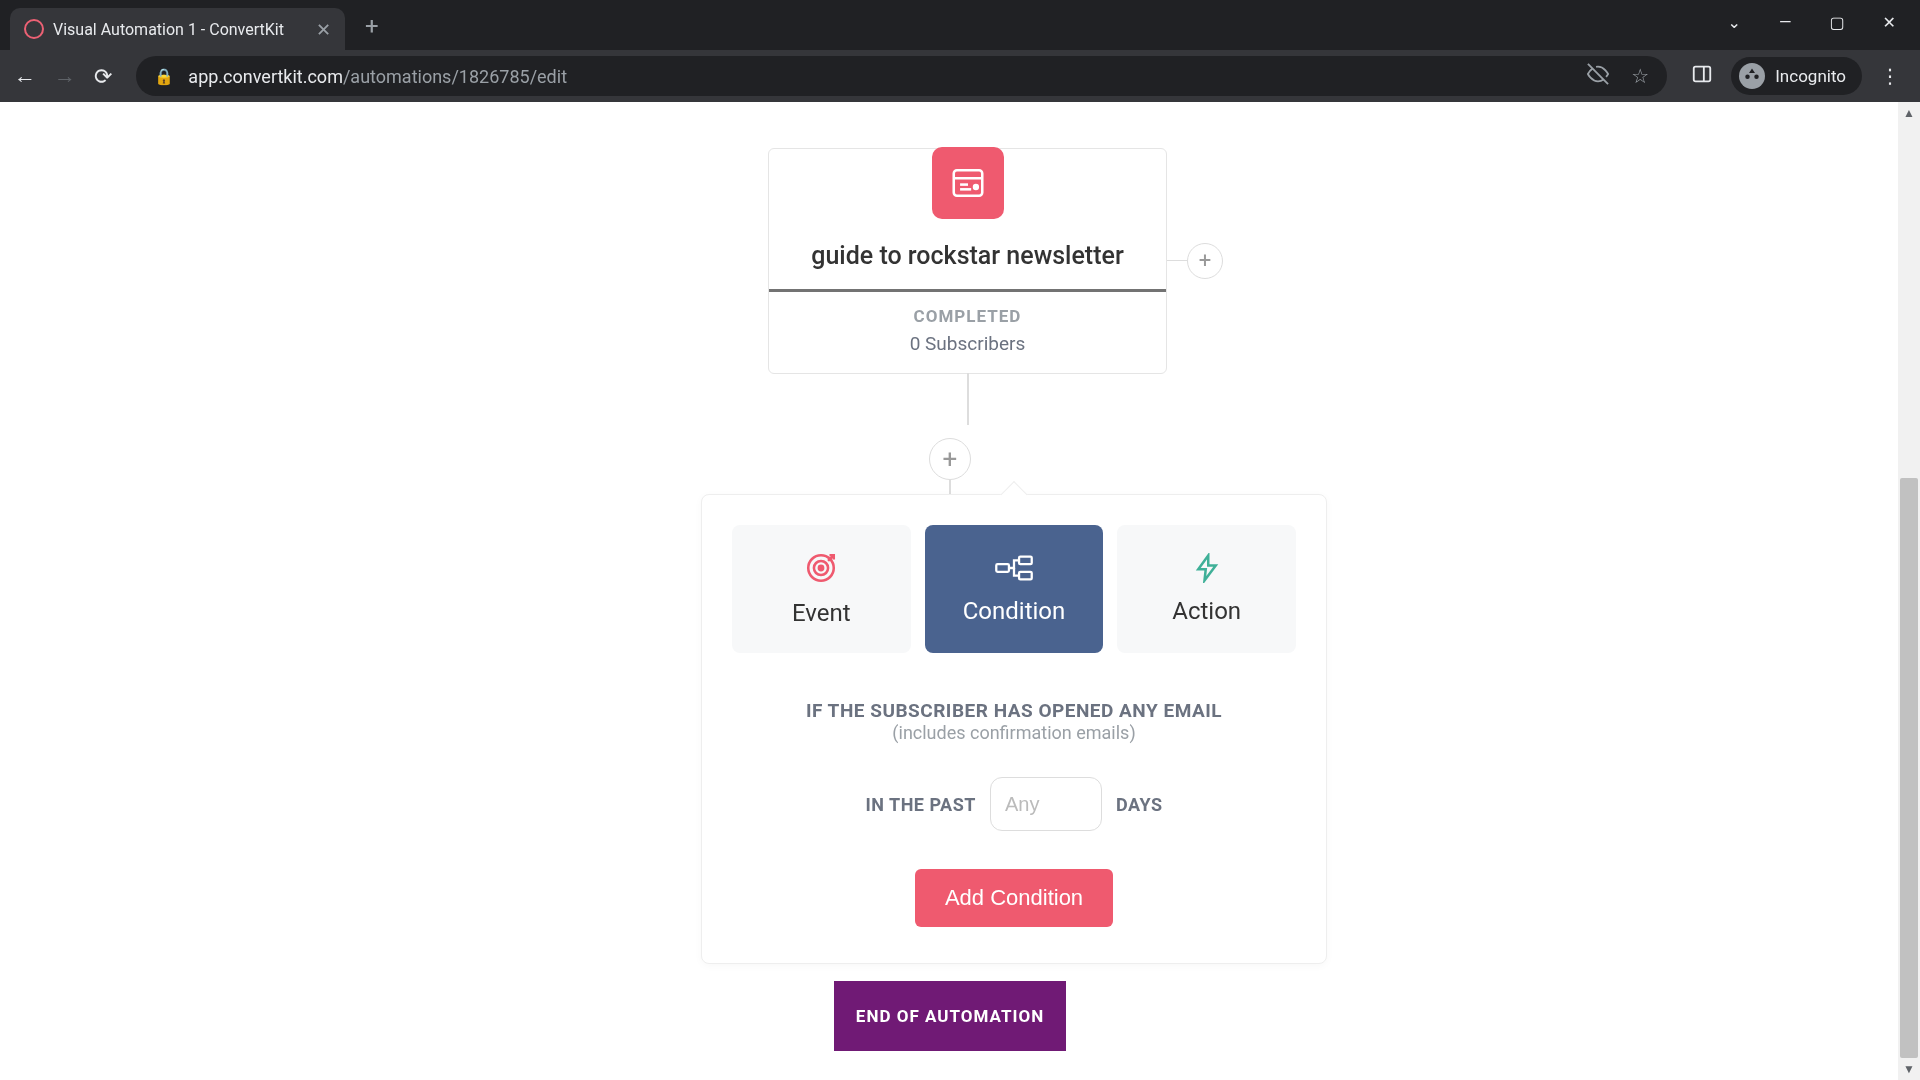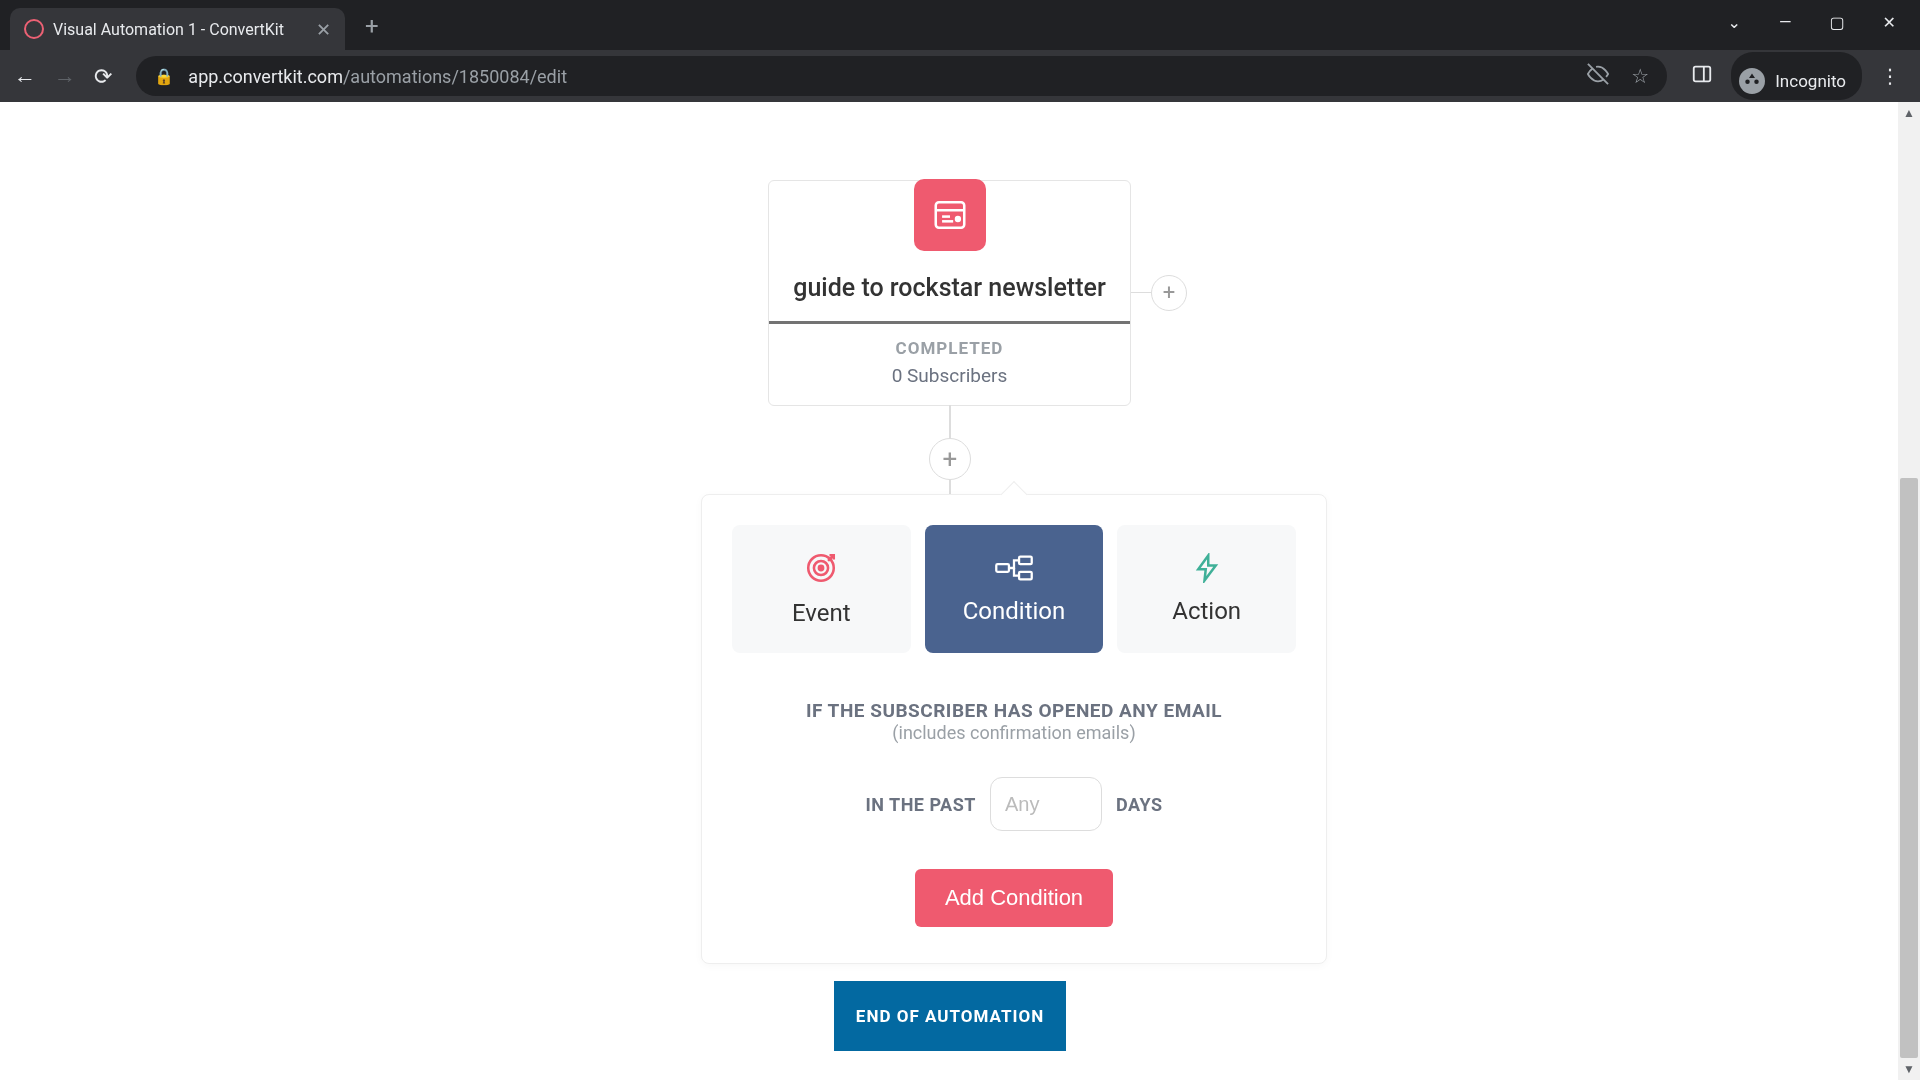--- a/index.html
+++ b/index.html
@@ -142,21 +142,21 @@
     }
     
     .ext-icon {
       color: #e8eaed;
       font-size: 20px;
     }
     
     .incognito-badge {
       background: #202124;
       border-radius: 22px;
-      padding: 16px 16px 6px 8px;
+      padding: 6px 16px 6px 8px;
       display: flex;
       align-items: center;
       gap: 10px;
       color: #e8eaed;
       font-size: 17px;
     }
     
     .incognito-icon {
       width: 26px;
       height: 26px;
@@ -220,25 +220,24 @@
       position: relative;
       width: 100%;
       height: 100%;
     }
     
     
     .node-card {
       position: absolute;
       left: 768px;
       top: 46px;
-      width: 363px;
+      width: 399px;
       background: #fff;
       border: 1px solid #e5e5e5;
       border-radius: 6px;
-      margin-top: 32px;
     }
     
     .node-icon {
       position: absolute;
       top: -2px;
       left: 50%;
       transform: translateX(-50%);
       width: 72px;
       height: 72px;
       background: #ef5a6f;
@@ -456,21 +455,21 @@
       font-size: 22px;
       cursor: pointer;
     }
     
     .end-automation {
       position: absolute;
       left: 834px;
       top: 879px;
       width: 232px;
       height: 70px;
-      background: #0369a1;
+      background: #701a75;
       color: #fff;
       display: flex;
       align-items: center;
       justify-content: center;
       font-size: 17px;
       font-weight: 700;
       letter-spacing: 1px;
     }
   </style>
 </head>
@@ -491,21 +490,21 @@
   </div>
 </div>
 
 <div class="address-bar-row">
   <span class="nav-btn">←</span>
   <span class="nav-btn disabled">→</span>
   <span class="nav-btn">⟳</span>
   <div class="address-bar">
     <span class="lock-icon">🔒</span>
     <span class="url">
-      <span>app.convertkit.com</span><span class="path">/automations/1850084/edit</span>
+      <span>app.convertkit.com</span><span class="path">/automations/1826785/edit</span>
     </span>
     <div class="address-right">
       <span class="eye-off-icon">
         <svg width="22" height="22" viewBox="0 0 24 24" fill="none" stroke="#9aa0a6" stroke-width="2">
             <path d="M17.94 17.94A10 10 0 0 1 12 20c-7 0-11-8-11-8a18 18 0 0 1 5.06-5.94M9.9 4.24A9 9 0 0 1 12 4c7 0 11 8 11 8a18 18 0 0 1-2.16 3.19"></path>
             <line x1="1" y1="1" x2="23" y2="23"></line>
           </svg>
       </span>
       <span class="star-icon">☆</span>
     </div>

